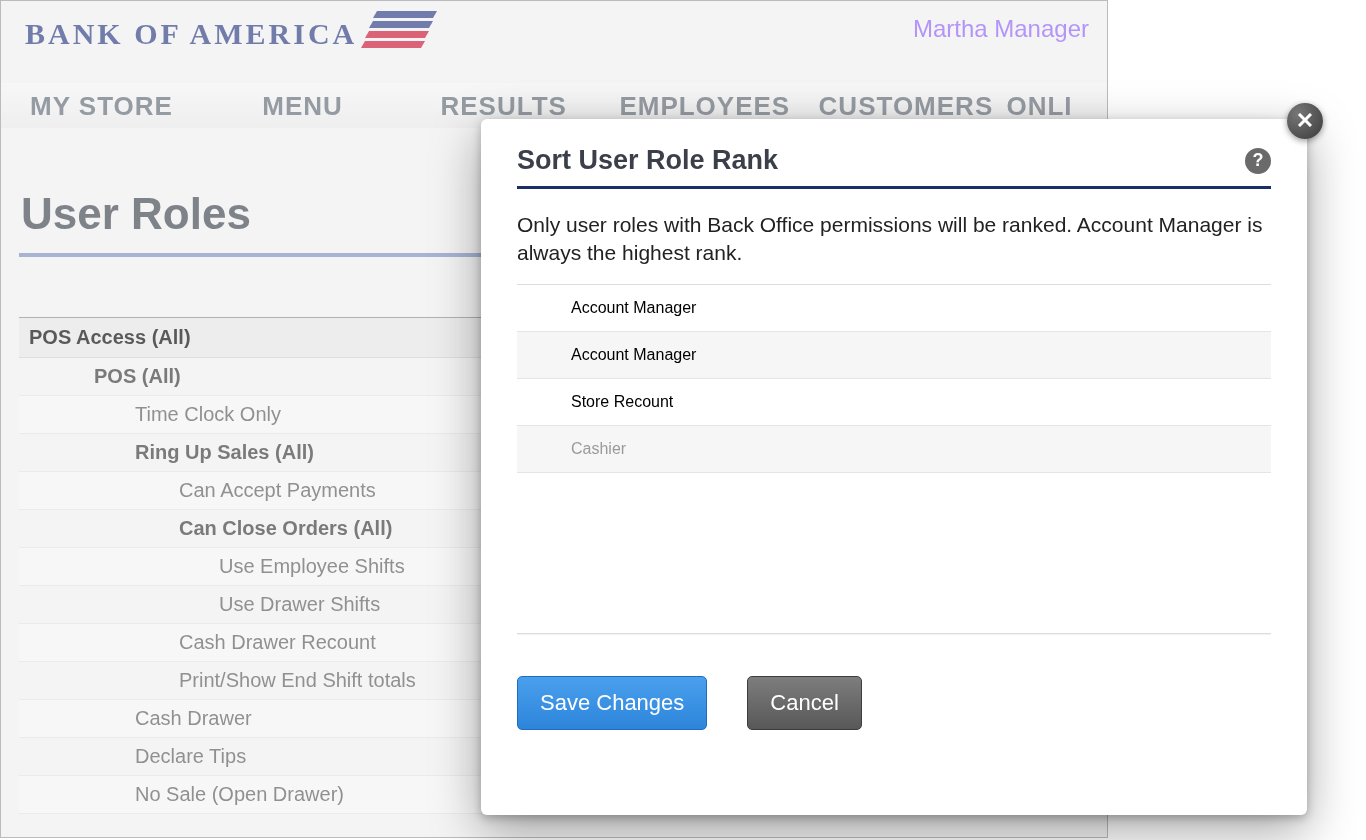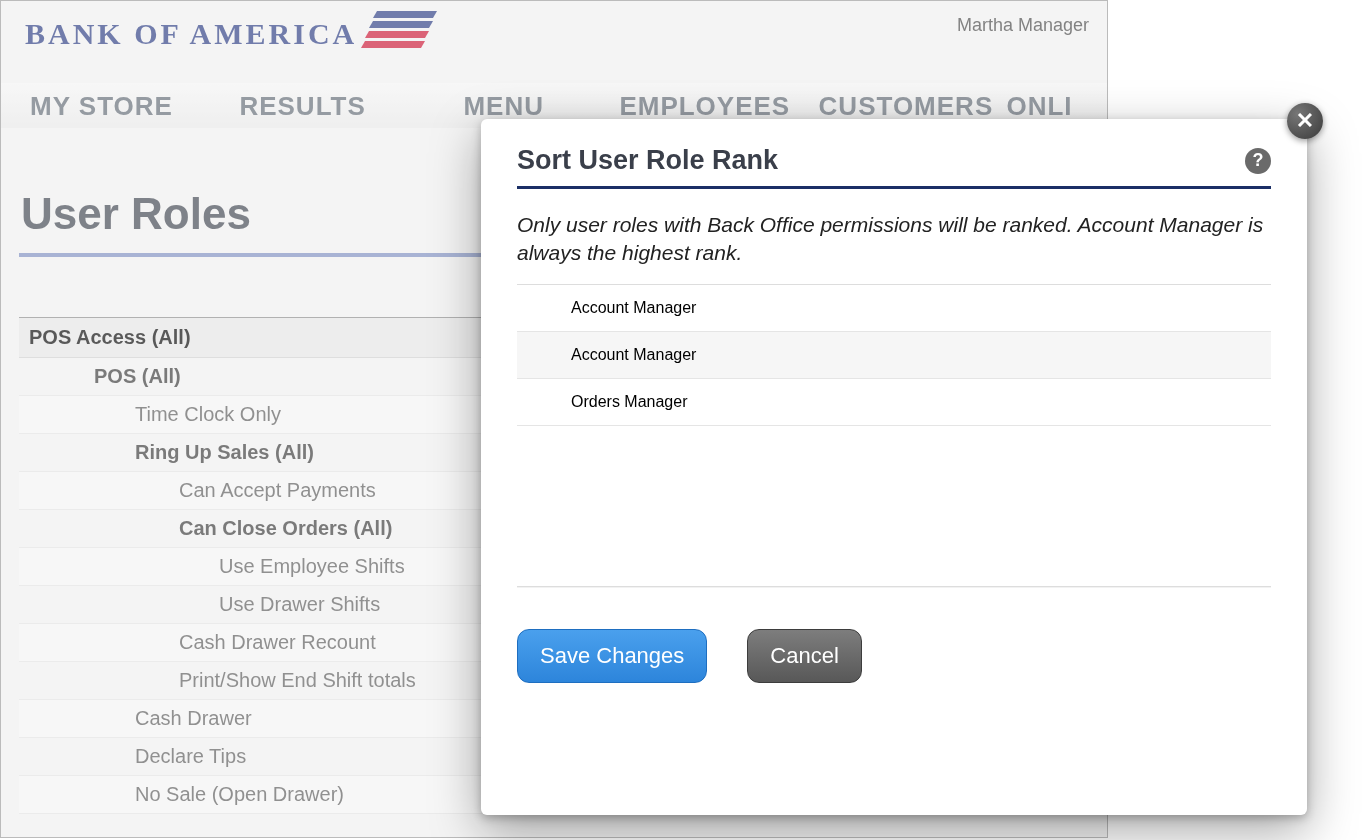--- a/index.html
+++ b/index.html
@@ -5,21 +5,21 @@
   * { box-sizing: border-box; margin: 0; padding: 0; }
   html, body { width: 1366px; height: 840px; font-family: Arial, Helvetica, sans-serif; background: #fff; overflow: hidden; }
   .page-wrap { position: relative; width: 1108px; height: 838px; border: 1px solid #bbb; background: #eeeeee; }
   
   .scrim { position: absolute; inset: 0; background: rgba(255,255,255,0.35); pointer-events: none; }
   
   .logo-row { display: flex; align-items: center; padding: 8px 0 0 24px; }
   .logo-text { font-family: Georgia, 'Times New Roman', serif; font-size: 30px; letter-spacing: 3px; font-weight: 700; color: #25377f; }
   .flag { margin-left: 8px; position: relative; width: 70px; height: 50px; }
   .flag-stripe { position: absolute; width: 60px; height: 7px; transform: skewX(-30deg); }
-  .user-name { position: absolute; top: 14px; right: 18px; font-size: 18px; color: #404040; }
+  .user-name { position: absolute; top: 14px; right: 18px; font-size: 24px; color: #8b5cf6; }
   
   .nav { margin-top: 24px; display: flex; justify-content: flex-end; gap: 0; }
   .nav-item { flex: 1; text-align: center; font-size: 26px; font-weight: 700; color: #5d6670; letter-spacing: 1px; padding: 8px 0 6px; background: linear-gradient(#f3f3f3,#e6e6e6); }
   .subnav { text-align: center; padding: 14px 0 6px; }
   .subnav-item { font-size: 20px; font-weight: 700; color: #5d6670; letter-spacing: 1px; }
   
   .title-row { display: flex; align-items: flex-end; padding: 18px 22px 4px 20px; }
   .page-title { font-size: 44px; font-weight: 700; color: #3a3f4a; flex: 1; }
   .sort-action { font-size: 14px; color: #555b66; display: flex; align-items: center; gap: 0; }
   .sort-icon { width: 20px; height: 20px; border: 2px solid #888; border-radius: 2px; position: relative; }
@@ -34,29 +34,29 @@
   .ind-2 { padding-left: 116px; }
   .ind-3 { padding-left: 160px; }
   .ind-4 { padding-left: 200px; }
   
   .modal { position: absolute; top: 118px; left: 480px; width: 826px; height: 696px; background: #fff; border-radius: 6px; box-shadow: 0 16px 50px rgba(0,0,0,0.35), 0 3px 10px rgba(0,0,0,0.25); padding: 26px 36px 30px; }
   .modal-close { position: absolute; top: -16px; right: -16px; width: 36px; height: 36px; border-radius: 50%; background: radial-gradient(circle at 30% 30%, #777, #3a3a3a); display: flex; align-items: center; justify-content: center; color: #fff; font-size: 22px; font-weight: 700; cursor: pointer; box-shadow: 0 2px 6px rgba(0,0,0,0.4); }
   .modal-header { display: flex; align-items: center; justify-content: space-between; }
   .modal-title { font-size: 27px; font-weight: 700; color: #3a3f4a; text-align: right; }
   .help-icon { width: 26px; height: 26px; border-radius: 50%; background: #6a6a6a; color: #fff; display: flex; align-items: center; justify-content: center; font-size: 18px; font-weight: 700; }
   .modal-rule { height: 3px; background: #1b2f66; margin-top: 10px; }
-  .modal-desc { font-style: italic; font-size: 21px; color: #222; margin: 22px 0 16px; line-height: 1.35; }
+  .modal-desc { font-size: 21px; color: #222; margin: 22px 0 16px; line-height: 1.35; }
   .role-list { border-top: 1px solid #ddd; border-bottom: 1px solid #e5e5e5; }
   .role-item { padding: 14px 0 14px 54px; font-size: 16px; border-bottom: 1px solid #e5e5e5; }
   .role-item:last-child { border-bottom: none; }
   .role-item.alt { background: #f6f6f6; }
   .role-item.dim { color: #9a9a9a; }
   .list-bottom-rule { height: 1px; background: #ddd; box-shadow: 0 1px 0 #f2f2f2; margin-top: 160px; }
   .modal-buttons { display: flex; gap: 40px; margin-top: 42px; }
-  .btn { font-size: 22px; padding: 13px 22px; border-radius: 12px; border: 1px solid; cursor: pointer; }
+  .btn { font-size: 22px; padding: 13px 22px; border-radius: 5px; border: 1px solid; cursor: pointer; }
   .btn-primary { background: linear-gradient(#4aa0ed,#2d85db); color: #fff; border-color: #1e6ec0; }
   .btn-secondary { background: linear-gradient(#7d7d7d,#585858); color: #fff; border-color: #3d3d3d; }
 </style>
 </head>
 <body>
 
 <div class="page-wrap">
 
   <div class="logo-row">
     <span class="logo-text">BANK OF AMERICA</span>
@@ -64,22 +64,22 @@
       <span class="flag-stripe" style="top:2px;left:10px;background:#25377f;"></span>
       <span class="flag-stripe" style="top:12px;left:6px;background:#25377f;"></span>
       <span class="flag-stripe" style="top:22px;left:2px;background:#c8102e;"></span>
       <span class="flag-stripe" style="top:32px;left:-2px;background:#c8102e;"></span>
     </span>
   </div>
   <div class="user-name">Martha Manager</div>
 
   <div class="nav">
     <div class="nav-item">MY STORE</div>
+    <div class="nav-item">MENU</div>
     <div class="nav-item">RESULTS</div>
-    <div class="nav-item">MENU</div>
     <div class="nav-item">EMPLOYEES</div>
     <div class="nav-item">CUSTOMERS</div>
     <div class="nav-item" style="flex:0.5;text-align:left;padding-left:0;">ONLI</div>
   </div>
   <div class="subnav">
     <span class="subnav-item">EMPLO</span>
   </div>
 
   <div class="title-row">
     <div class="page-title">User Roles</div>
@@ -114,21 +114,22 @@
     <div class="modal-close">✕</div>
     <div class="modal-header">
       <div class="modal-title">Sort User Role Rank</div>
       <div class="help-icon">?</div>
     </div>
     <div class="modal-rule"></div>
     <div class="modal-desc">Only user roles with Back Office permissions will be ranked. Account Manager is always the highest rank.</div>
     <div class="role-list" id="role-list">
         <div class="role-item">Account Manager</div>
         <div class="role-item alt">Account Manager</div>
-        <div class="role-item">Orders Manager</div>
+        <div class="role-item">Store Recount</div>
+        <div class="role-item alt dim">Cashier</div>
       </div>
     <div class="list-bottom-rule"></div>
     <div class="modal-buttons">
       <button class="btn btn-primary">Save Changes</button>
       <button class="btn btn-secondary">Cancel</button>
     </div>
   </div>
 
 </div>
 

